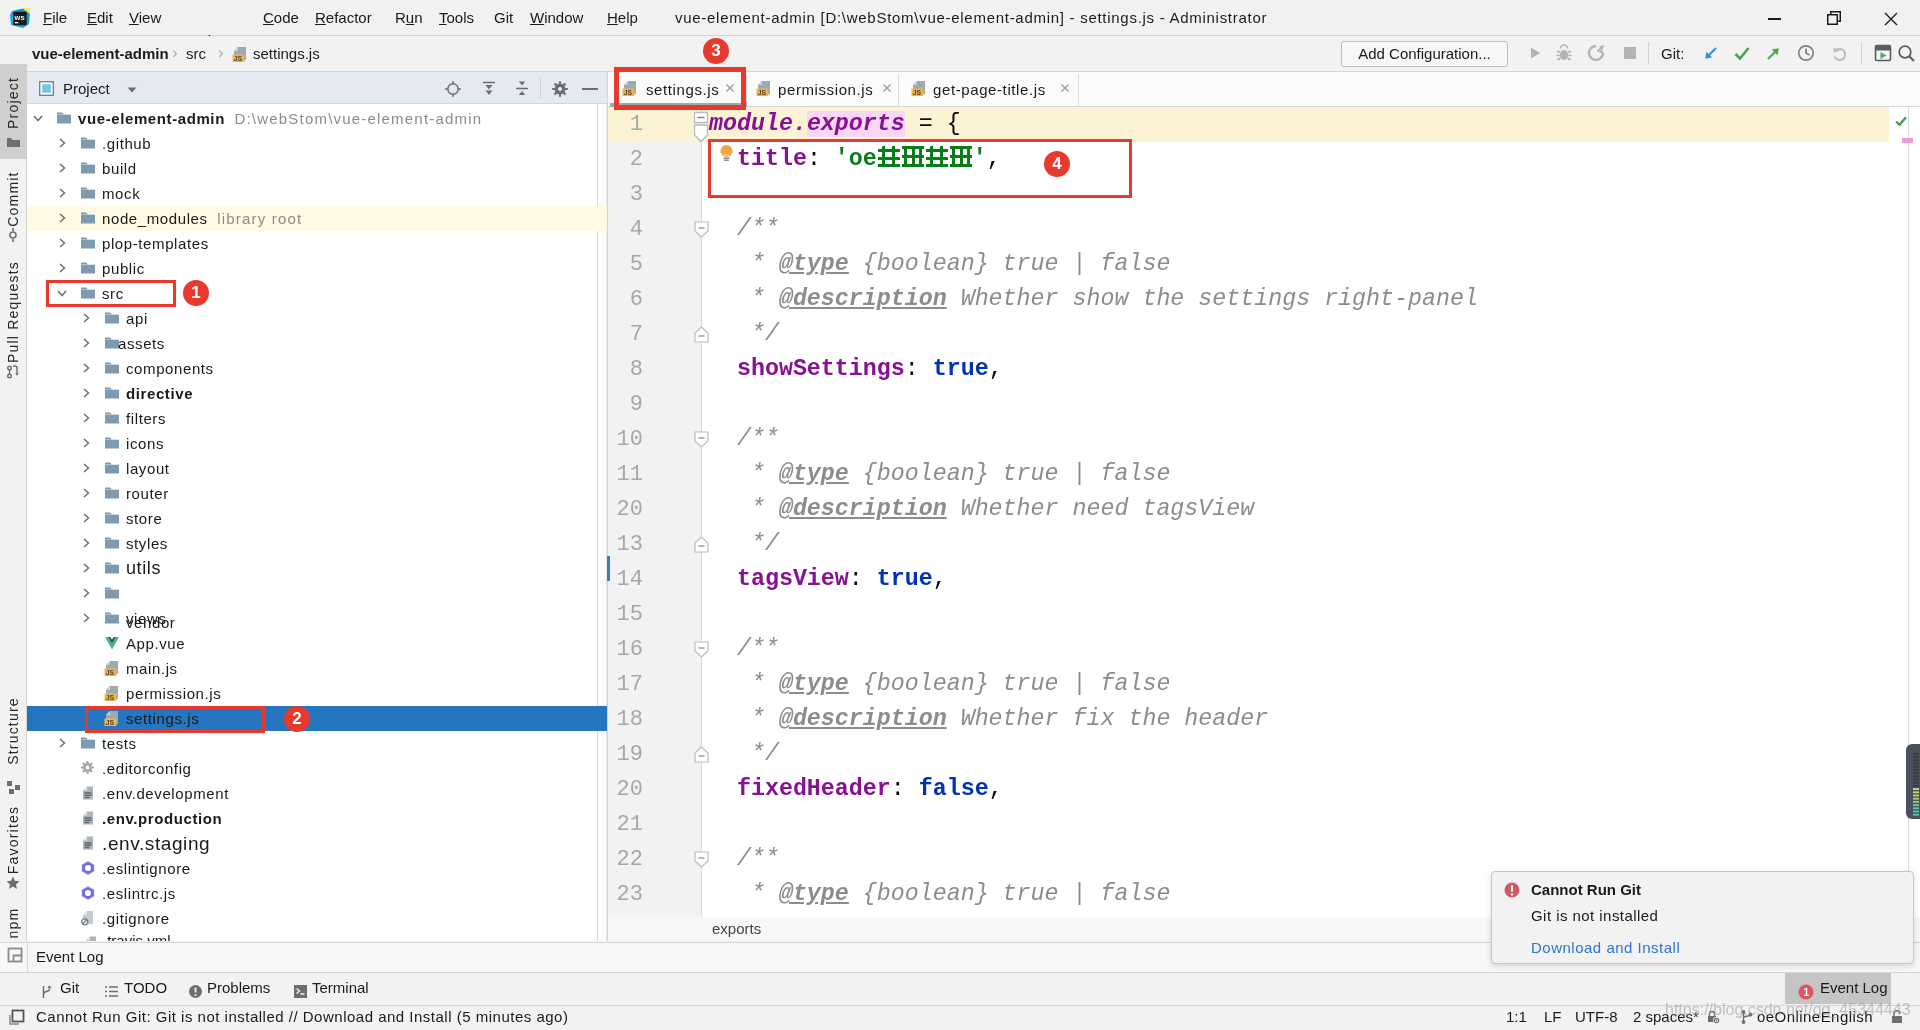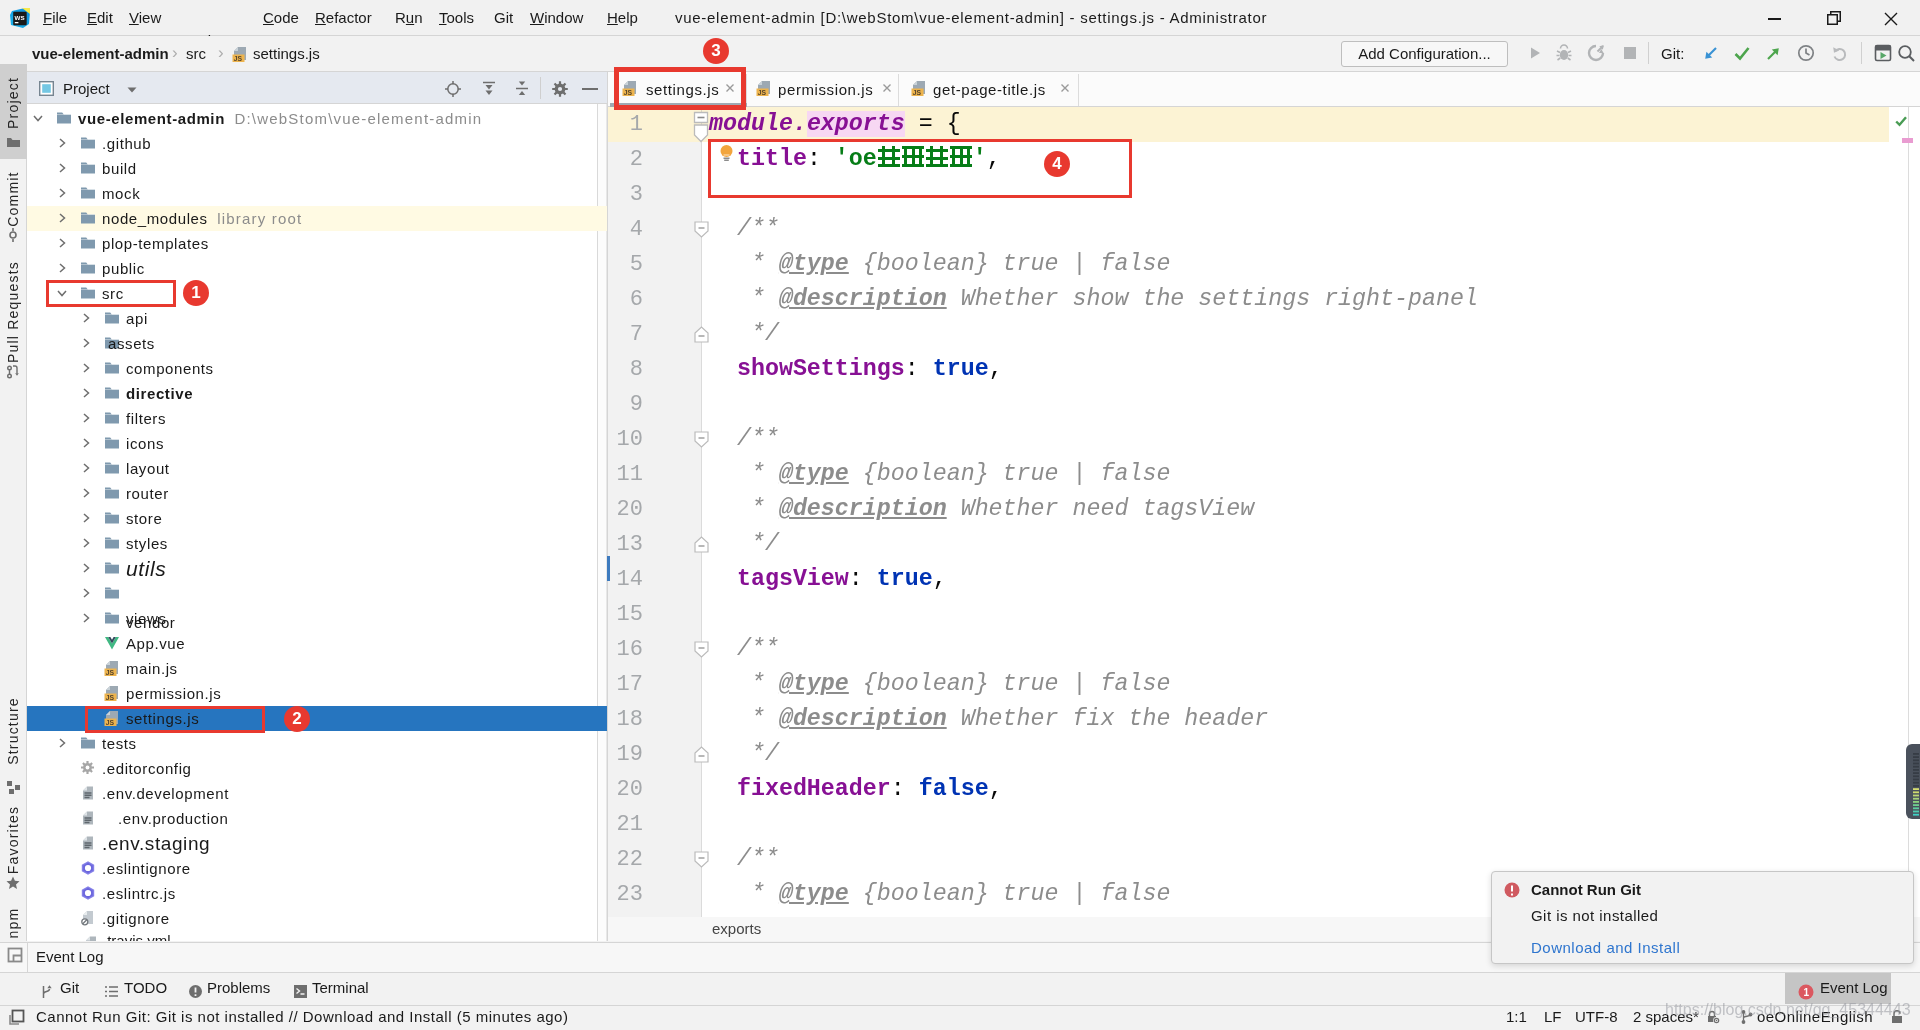--- a/index.html
+++ b/index.html
@@ -328,21 +328,21 @@
     <svg width="10" height="10" viewBox="0 0 10 10">
       <path d="M3 1 L7.5 5 L3 9" fill="none" stroke="#6e6e6e" stroke-width="1.5"></path>
     </svg>
   </div>
 <div class="ab" style="left:104px;top:335px;width:16px;height:16px;">
     <svg width="16" height="16" viewBox="0 0 16 16">
       <path d="M1 2.5 h5.2 l1.6 2 h7.2 v9 h-14 z" fill="#7f99ae"></path>
       <path d="M1 4.5 h14" stroke="#fff" stroke-width="0.8" opacity="0.5"></path>
     </svg>
   </div>
-<div class="ab" style="left:108px;top:331px;height:25px;font-size:15px;line-height:25px;font-weight:normal;letter-spacing:0.6px;white-space:nowrap;">assets</div>
+<div class="ab" style="left:118px;top:331px;height:25px;font-size:15px;line-height:25px;font-weight:normal;letter-spacing:0.6px;white-space:nowrap;">assets</div>
 <div class="ab" style="left:81px;top:363px;width:10px;height:10px;">
     <svg width="10" height="10" viewBox="0 0 10 10">
       <path d="M3 1 L7.5 5 L3 9" fill="none" stroke="#6e6e6e" stroke-width="1.5"></path>
     </svg>
   </div>
 <div class="ab" style="left:104px;top:360px;width:16px;height:16px;">
     <svg width="16" height="16" viewBox="0 0 16 16">
       <path d="M1 2.5 h5.2 l1.6 2 h7.2 v9 h-14 z" fill="#7f99ae"></path>
       <path d="M1 4.5 h14" stroke="#fff" stroke-width="0.8" opacity="0.5"></path>
     </svg>
@@ -436,21 +436,21 @@
     <svg width="10" height="10" viewBox="0 0 10 10">
       <path d="M3 1 L7.5 5 L3 9" fill="none" stroke="#6e6e6e" stroke-width="1.5"></path>
     </svg>
   </div>
 <div class="ab" style="left:104px;top:560px;width:16px;height:16px;">
     <svg width="16" height="16" viewBox="0 0 16 16">
       <path d="M1 2.5 h5.2 l1.6 2 h7.2 v9 h-14 z" fill="#7f99ae"></path>
       <path d="M1 4.5 h14" stroke="#fff" stroke-width="0.8" opacity="0.5"></path>
     </svg>
   </div>
-<div class="ab" style="left:126px;top:556px;height:25px;font-size:21px;line-height:25px;font-weight:normal;letter-spacing:0.6px;white-space:nowrap;font-style:italic;">utils</div>
+<div class="ab" style="left:126px;top:556px;height:25px;font-size:18px;line-height:25px;font-weight:normal;letter-spacing:0.6px;white-space:nowrap;">utils</div>
 <div class="ab" style="left:81px;top:588px;width:10px;height:10px;">
     <svg width="10" height="10" viewBox="0 0 10 10">
       <path d="M3 1 L7.5 5 L3 9" fill="none" stroke="#6e6e6e" stroke-width="1.5"></path>
     </svg>
   </div>
 <div class="ab" style="left:104px;top:585px;width:16px;height:16px;">
     <svg width="16" height="16" viewBox="0 0 16 16">
       <path d="M1 2.5 h5.2 l1.6 2 h7.2 v9 h-14 z" fill="#7f99ae"></path>
       <path d="M1 4.5 h14" stroke="#fff" stroke-width="0.8" opacity="0.5"></path>
     </svg>
@@ -535,21 +535,21 @@
     </svg>
   </div>
 <div class="ab" style="left:102px;top:781px;height:25px;font-size:15px;line-height:25px;font-weight:normal;letter-spacing:0.6px;white-space:nowrap;">.env.development</div>
 <div class="ab" style="left:80px;top:810px;width:16px;height:16px;">
     <svg width="16" height="16" viewBox="0 0 16 16">
       <path d="M7 1.5 h6 v13 h-10 v-9 z" fill="#AEB6BC"></path>
       <path d="M7 1.5 l-4 4 h4 z" fill="#dfe4e7"></path>
       <path d="M4.5 8 h7 M4.5 10.3 h7 M4.5 12.6 h5" stroke="#5F676D" stroke-width="1.5"></path>
     </svg>
   </div>
-<div class="ab" style="left:118px;top:806px;height:25px;font-size:15px;line-height:25px;font-weight:normal;letter-spacing:0.6px;white-space:nowrap;">.env.production</div>
+<div class="ab" style="left:102px;top:806px;height:25px;font-size:15px;line-height:25px;font-weight:bold;letter-spacing:0.6px;white-space:nowrap;">.env.production</div>
 <div class="ab" style="left:80px;top:835px;width:16px;height:16px;">
     <svg width="16" height="16" viewBox="0 0 16 16">
       <path d="M7 1.5 h6 v13 h-10 v-9 z" fill="#AEB6BC"></path>
       <path d="M7 1.5 l-4 4 h4 z" fill="#dfe4e7"></path>
       <path d="M4.5 8 h7 M4.5 10.3 h7 M4.5 12.6 h5" stroke="#5F676D" stroke-width="1.5"></path>
     </svg>
   </div>
 <div class="ab" style="left:102px;top:831px;height:25px;font-size:19px;line-height:25px;font-weight:normal;letter-spacing:0.6px;white-space:nowrap;">.env.staging</div>
 <div class="ab" style="left:80px;top:860px;width:16px;height:16px;">
     <svg width="16" height="16" viewBox="0 0 16 16">

